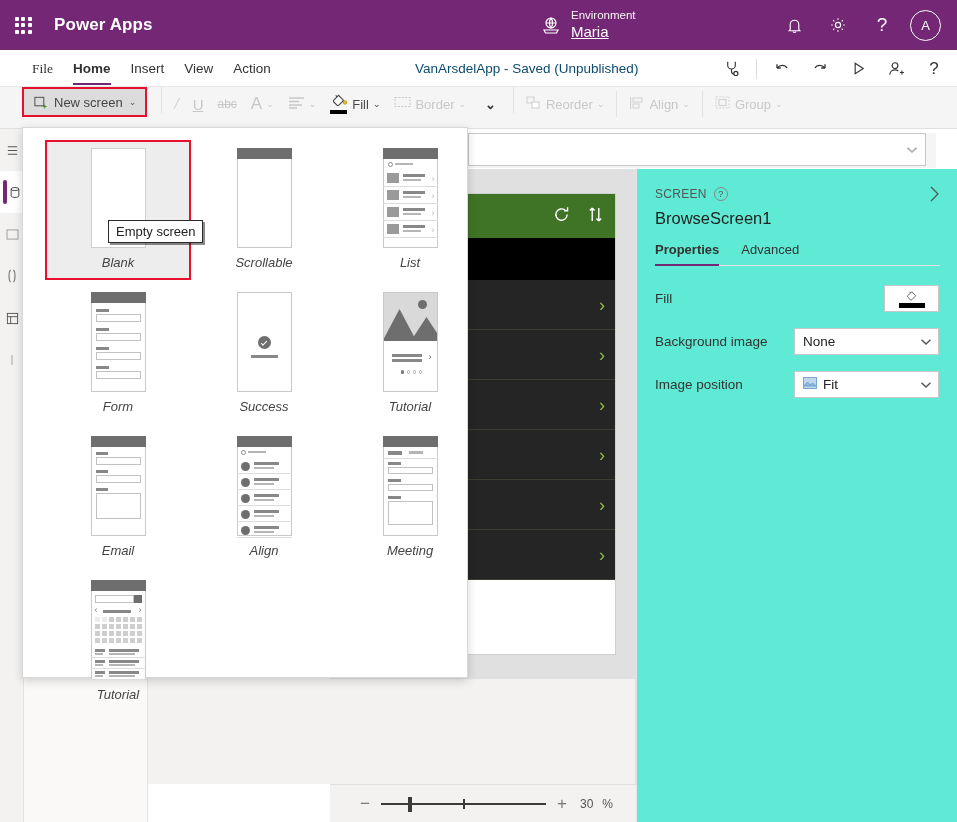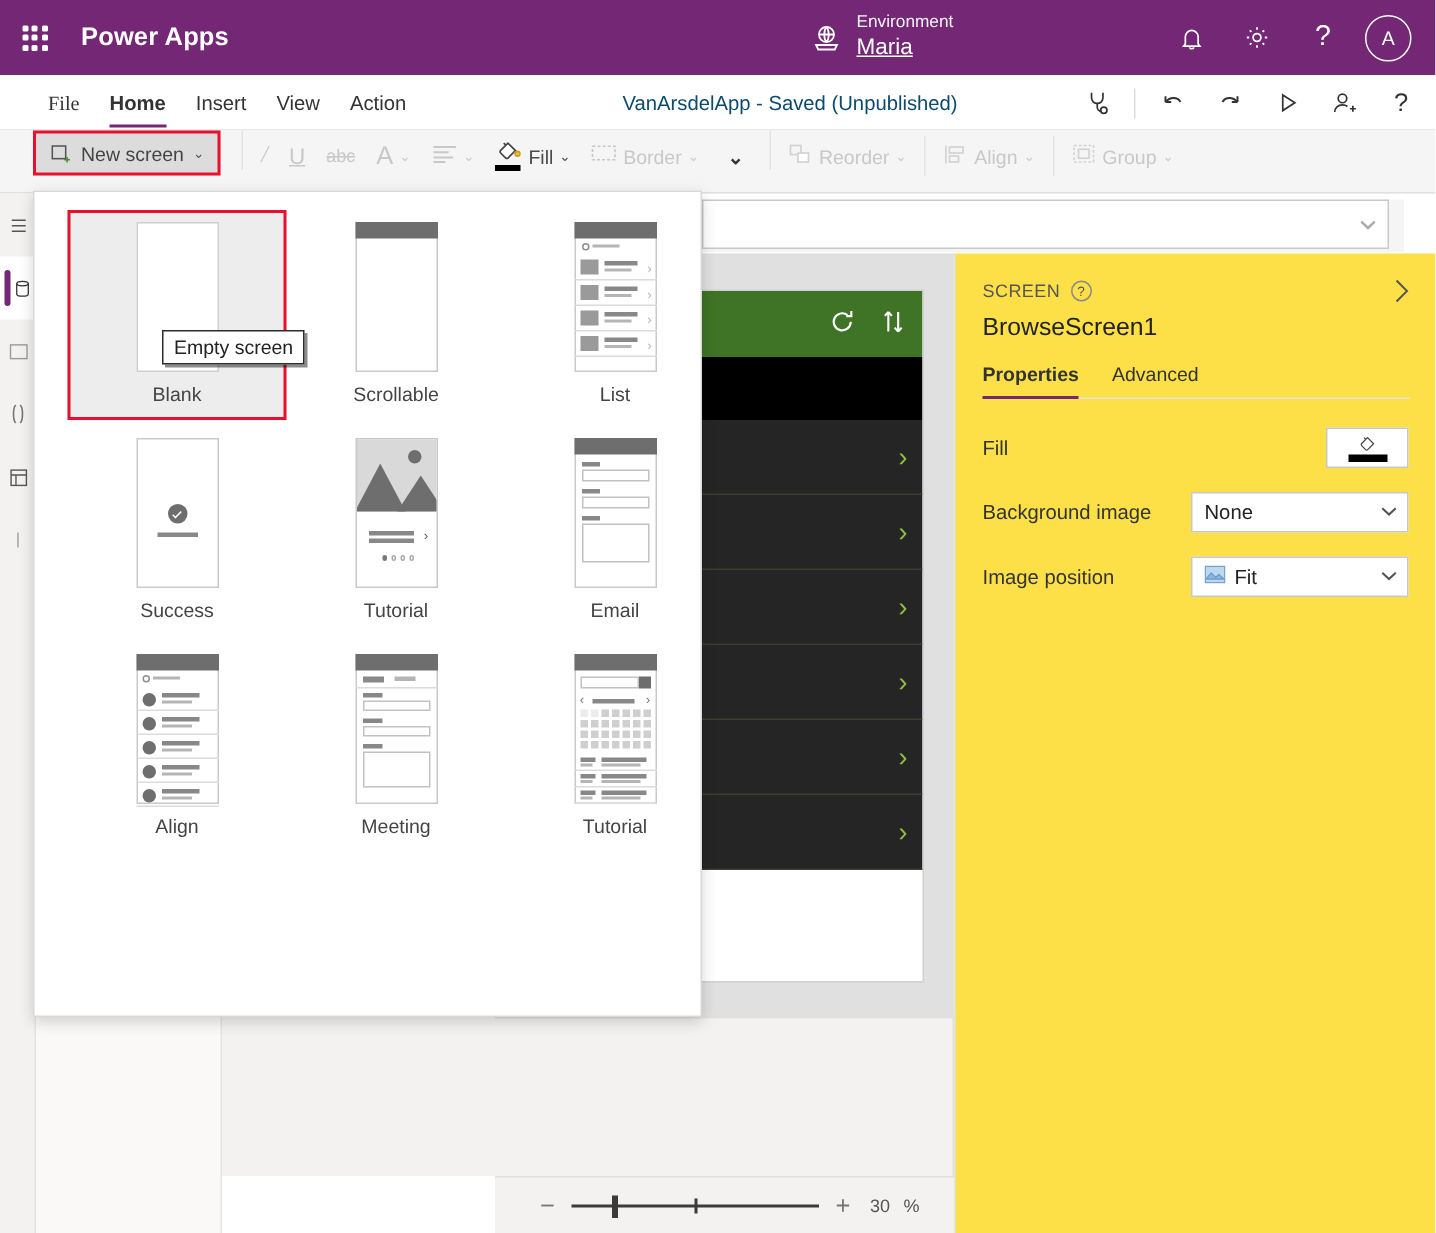--- a/index.html
+++ b/index.html
@@ -131,21 +131,21 @@
   }
   #zoom-minus, #zoom-plus { cursor:pointer; font-size:17px; color:#777; width:14px; text-align:center; }
   #zoom-slider { position:relative; width:165px; height:18px; cursor:pointer; }
   #zoom-track { position:absolute; left:0; top:8px; width:165px; height:2px; background:#3b3b3b; }
   #zoom-mid { position:absolute; left:82px; top:4px; width:2px; height:10px; background:#3b3b3b; }
   #zoom-thumb { position:absolute; left:27px; top:2px; width:4px; height:15px; background:#3b3b3b; }
 
   
   #rightpanel {
     position:absolute; left:636px; top:169px; width:321px; height:653px;
-    background:#fde047; border-left:1px solid #e3e3e3;
+    background:#5eead4; border-left:1px solid #e3e3e3;
   }
   #rp-head { padding:18px 18px 0 18px; }
   #rp-kind { font-size:12px; color:#555; letter-spacing:.3px; display:flex; align-items:center; gap:7px; }
   .q-circle {
     width:14px; height:14px; border-radius:50%; border:1px solid #888; font-size:9px;
     display:inline-flex; align-items:center; justify-content:center; color:#555; cursor:pointer;
   }
   #rp-collapse { position:absolute; right:16px; top:16px; cursor:pointer; color:#555; font-size:17px; }
   #rp-name { font-size:16.5px; color:#222; margin-top:8px; }
   #rp-tabs { display:flex; gap:22px; margin:14px 0 0 18px; border-bottom:1px solid #e3e3e3; width:285px; }
@@ -178,21 +178,21 @@
   #tmpl-grid {
     display:grid; grid-template-columns:repeat(3,146px); justify-content:start;
     padding-left:22px; row-gap:4px;
   }
   .tmpl {
     width:146px; height:140px; display:flex; flex-direction:column; align-items:center;
     justify-content:flex-start; cursor:pointer; padding-top:8px; position:relative;
   }
   .tmpl.sel { background:#ededed; outline:2px solid #e8112d; outline-offset:-2px; }
   .tmpl-thumb { width:55px; height:100px; position:relative; }
-  .tmpl-label { margin-top:7px; font-size:13px; color:#444; }
+  .tmpl-label { margin-top:7px; font-size:13px; color:#444;font-style:italic; }
   #tooltip {
     position:absolute; left:85px; top:92px; background:#fff; border:1px solid #2b2b2b;
     box-shadow:2px 2px 0 rgba(0,0,0,.45);
     padding:3px 7px; font-size:13px; color:#222; white-space:nowrap; z-index:40;
   }
 
   
   .th-frame { position:absolute; inset:0; border:1px solid #c9c9c9; background:#fff; }
   .th-bar { position:absolute; left:0; right:0; top:0; height:11px; background:#6e6e6e; }
   .th-line { position:absolute; background:#b5b5b5; height:3px; }
@@ -626,20 +626,35 @@
           <div class="th-line dark" style="left:20px;top:60px;width:22px;"></div>
           <div class="th-line" style="left:20px;top:65px;width:18px;height:2px;"></div>
           <div class="th-chev" style="right:3px;top:60px;">›</div>
           <div class="th-row" style="top:73px;height:17px;"></div>
           <div class="th-img" style="left:4px;top:76px;width:12px;height:10px;"></div>
           <div class="th-line dark" style="left:20px;top:77px;width:22px;"></div>
           <div class="th-line" style="left:20px;top:82px;width:18px;height:2px;"></div>
           <div class="th-chev" style="right:3px;top:77px;">›</div>
         </div>
         <div class="tmpl-label">List</div>
+      </div>
+      <div class="tmpl">
+        <div class="tmpl-thumb">
+          <div class="th-frame"></div>
+          <div class="th-bar"></div>
+          <div class="th-line dark" style="left:5px;top:17px;width:13px;"></div>
+          <div class="th-box" style="left:5px;top:22px;width:45px;height:8px;"></div>
+          <div class="th-line dark" style="left:5px;top:36px;width:13px;"></div>
+          <div class="th-box" style="left:5px;top:41px;width:45px;height:8px;"></div>
+          <div class="th-line dark" style="left:5px;top:55px;width:13px;"></div>
+          <div class="th-box" style="left:5px;top:60px;width:45px;height:8px;"></div>
+          <div class="th-line dark" style="left:5px;top:74px;width:13px;"></div>
+          <div class="th-box" style="left:5px;top:79px;width:45px;height:8px;"></div>
+        </div>
+        <div class="tmpl-label">Form</div>
       </div>
       <div class="tmpl">
         <div class="tmpl-thumb">
           <div class="th-frame"></div>
           <div class="th-dot" style="left:21px;top:44px;width:13px;height:13px;background:#6e6e6e;"></div>
           <div style="position:absolute;left:24.5px;top:48.5px;width:6px;height:3px;border-left:1.4px solid #fff;border-bottom:1.4px solid #fff;transform:rotate(-45deg);"></div>
           <div class="th-line dark" style="left:14px;top:63px;width:27px;height:2.5px;"></div>
         </div>
         <div class="tmpl-label">Success</div>
       </div>

